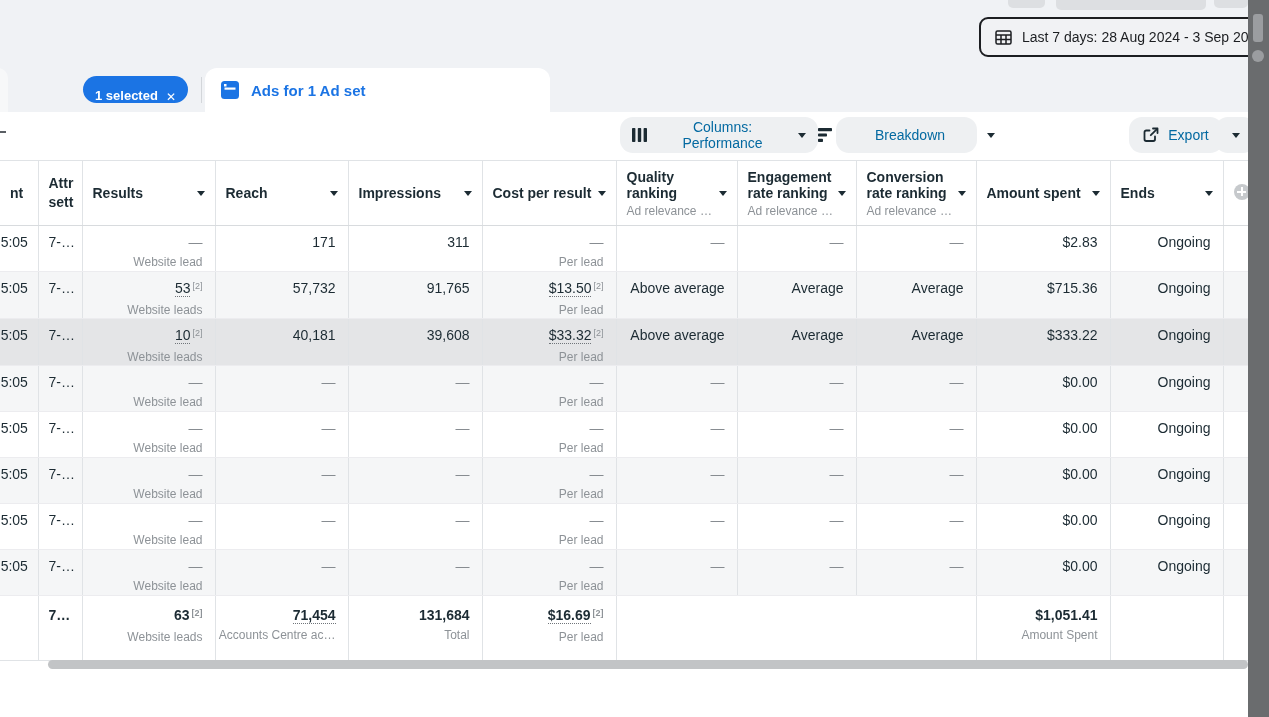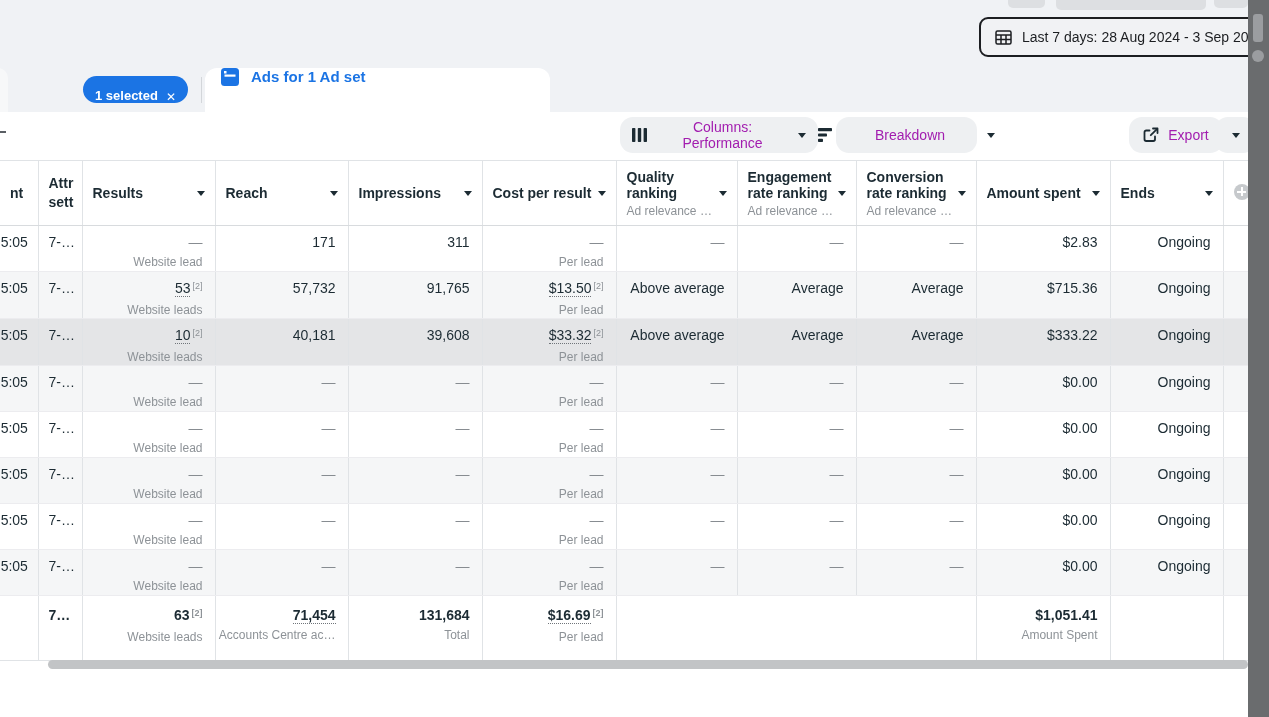--- a/index.html
+++ b/index.html
@@ -21,30 +21,30 @@
     border-top:6px solid #1c1e21;display:inline-block;}
 
   
   .prev-tab-corner{position:absolute;left:-14px;top:68px;width:22px;height:44px;background:#f7f8f9;
     border-radius:0 10px 0 0;}
   .chip{position:absolute;left:83px;top:76px;height:27px;background:var(--accent,#1b74e4);color:#fff;
     border-radius:14px;display:flex;align-items:flex-end;gap:8px;padding:0 12px;font-size:13px;font-weight:600;}
   .chip .x{font-size:12px;cursor:pointer;line-height:1;}
   .tab-divider{position:absolute;left:201px;top:77px;width:1px;height:26px;background:#d3d6da;}
   .active-tab{position:absolute;left:205px;top:68px;width:345px;height:44px;background:#fff;
-    border-radius:12px 12px 0 0;display:flex;align-items:flex-start;gap:12px;padding-left:16px;box-sizing:border-box;cursor:pointer;}
+    border-radius:12px 12px 0 0;display:flex;align-items:center;gap:12px;padding-left:16px;box-sizing:border-box;cursor:pointer;}
   .active-tab .t-lbl{color:var(--accent,#1b74e4);font-size:15px;font-weight:700;}
 
   
   .card{position:absolute;left:0;top:112px;width:1248px;height:605px;background:#fff;}
   .frag{position:absolute;left:0;top:19px;width:6px;height:2px;background:#5a5f64;}
 
   .pill{position:absolute;top:5px;height:36px;background:#eef0f2;border:none;border-radius:13px;
     display:flex;align-items:center;justify-content:center;gap:9px;font-family:inherit;
-    font-size:14px;font-weight:500;color:#a21caf;cursor:pointer;padding:0 12px;box-sizing:border-box;}
+    font-size:14px;font-weight:500;color:#0369a1;cursor:pointer;padding:0 12px;box-sizing:border-box;}
   .pill svg{flex:0 0 auto;}
   .pill .caret{border-top-color:#1c2b33;border-left-width:4px;border-right-width:4px;border-top-width:5px;}
   .p-columns{left:620px;width:198px;}
   .p-breakdown{left:836px;width:141px;gap:42px;}
   .p-reports{left:985px;width:120px;}
   .p-export{left:1113px;width:94px;margin-left:16px;}
   .p-more{left:1215px;width:41px;}
 
   
   table.ads{position:absolute;left:0;top:48px;width:1248px;border-collapse:collapse;table-layout:fixed;}

